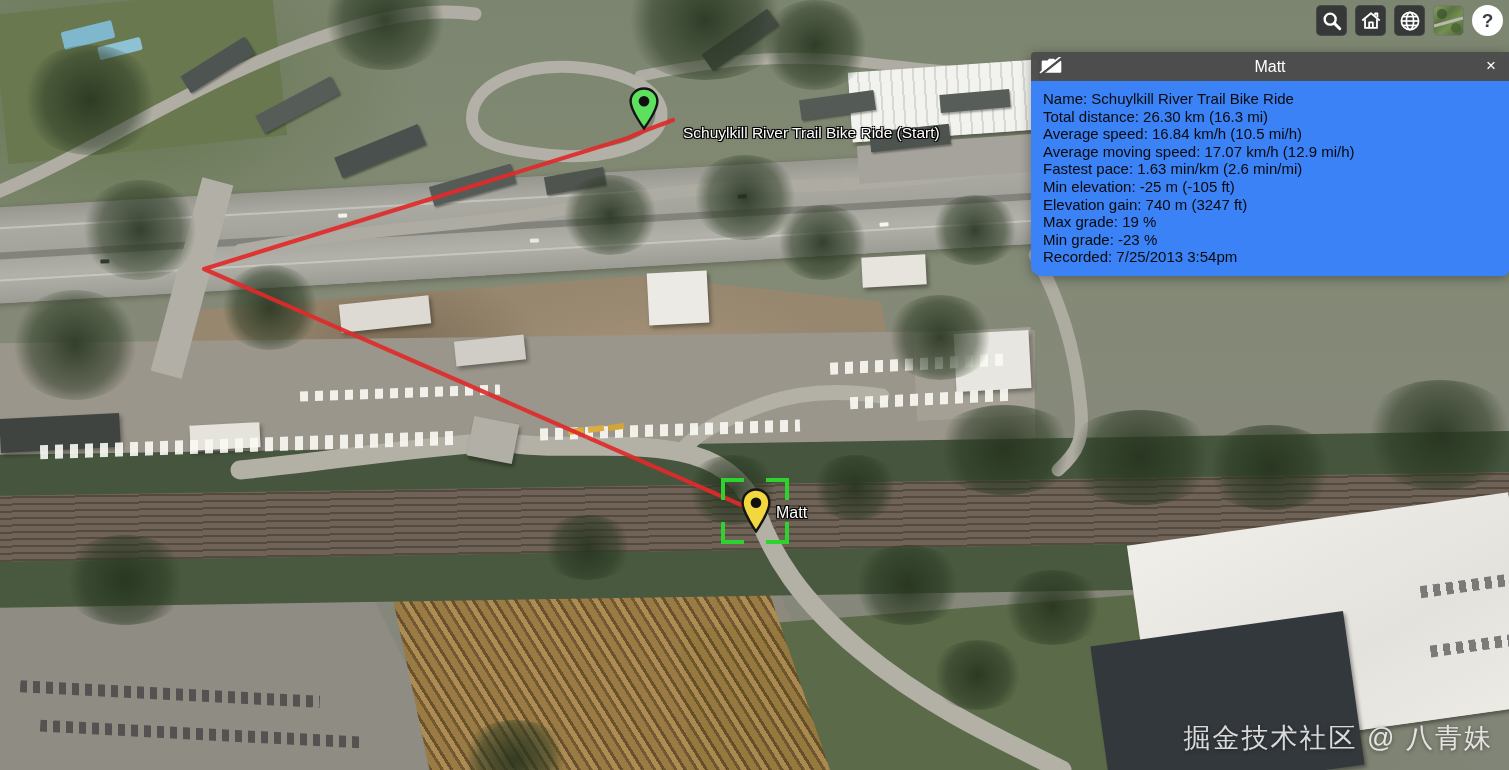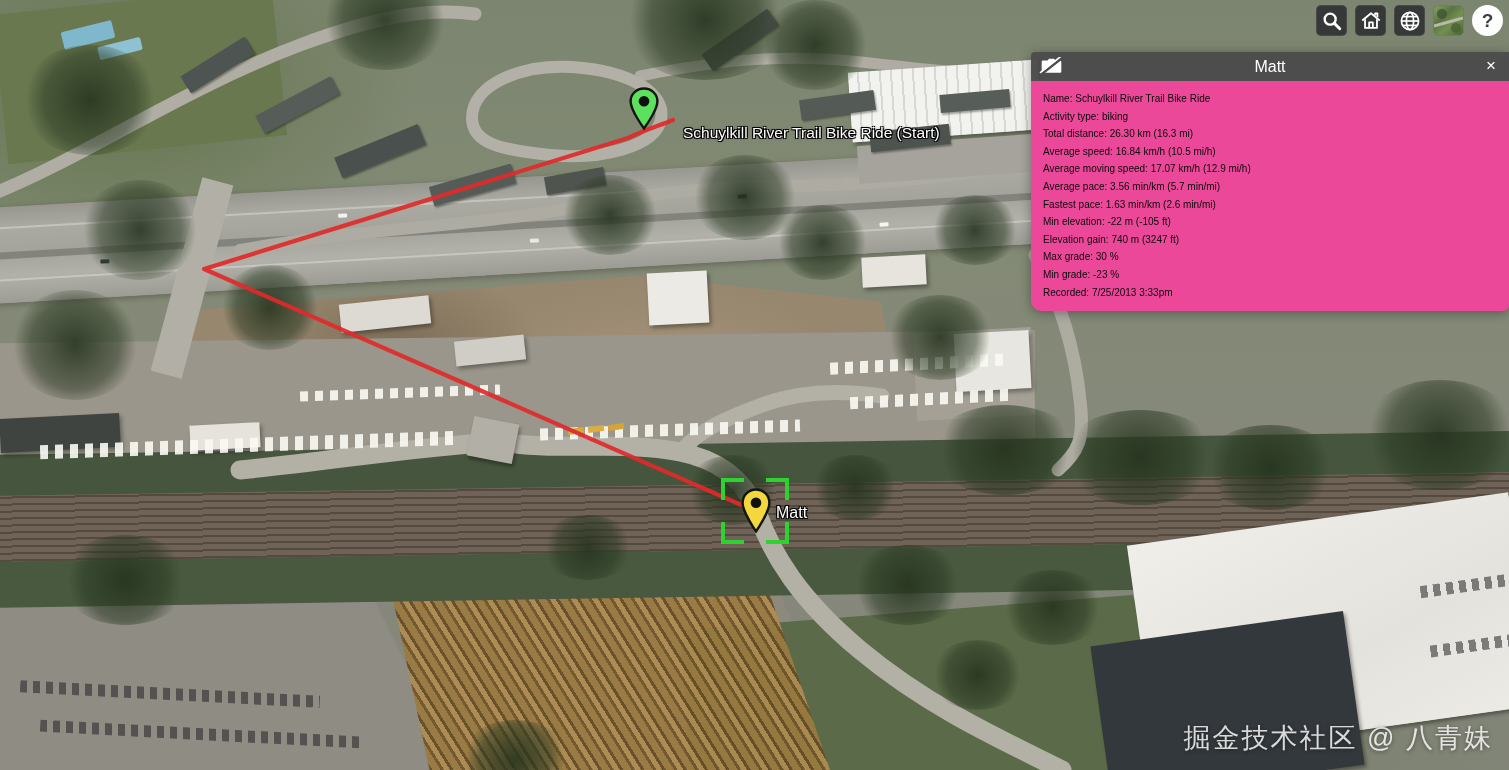--- a/index.html
+++ b/index.html
@@ -51,22 +51,22 @@
     font-size:19px;font-weight:bold;font-family:"Liberation Sans",sans-serif;}
   
   .infobox{position:absolute;top:52px;right:0;width:478px;z-index:30;
     filter:drop-shadow(0 2px 6px rgba(0,0,0,.35));}
   .infobox-header{height:29px;background:rgba(76,76,76,.96);border-radius:4px 0 0 0;
     display:flex;align-items:center;position:relative;}
   .infobox-title{flex:1;text-align:center;color:#fff;font-size:16px;}
   .cam-btn{position:absolute;left:8px;top:5px;width:24px;height:19px;background:none;border:none;padding:0;cursor:pointer;}
   .close-btn{position:absolute;right:9px;top:3px;background:none;border:none;color:#fff;
     font-size:17px;line-height:22px;cursor:pointer;padding:0 4px;}
-  .infobox-body{background:#ec4899;border-radius:0 0 6px 10px;padding:9px 12px 10px 12px;
-    color:#0a0a0a;font-size:10px;line-height:17.6px;}
+  .infobox-body{background:#3b82f6;border-radius:0 0 6px 10px;padding:9px 12px 10px 12px;
+    color:#0a0a0a;font-size:15px;line-height:17.6px;}
   .statline{white-space:nowrap;}
 </style>
 </head>
 <body>
 
 <div class="viewport">
 
   <div class="map">
 
     <div class="patch" style="left:0;top:0;width:280px;height:150px;background:#69784f;transform:rotate(-6deg);"></div>
@@ -247,27 +247,25 @@
           <path d="M8.5 3.5 L10 1.8 H15 L16.5 3.5 H21 C21.8 3.5 22.3 4 22.3 4.8 V14.5 C22.3 15.3 21.8 15.8 21 15.8 H4 C3.2 15.8 2.7 15.3 2.7 14.5 V4.8 C2.7 4 3.2 3.5 4 3.5 Z" fill="#fff"></path>
           <line x1="2" y1="17.5" x2="23" y2="1" stroke="#4c4c4c" stroke-width="2.6"></line>
           <line x1="1" y1="15.8" x2="22" y2="-0.7" stroke="#fff" stroke-width="1.6"></line>
         </svg>
       </button>
       <div class="infobox-title">Matt</div>
       <button class="close-btn">×</button>
     </div>
     <div class="infobox-body">
       <div class="statline">Name: Schuylkill River Trail Bike Ride</div>
-      <div class="statline">Activity type: biking</div>
       <div class="statline">Total distance: 26.30 km (16.3 mi)</div>
       <div class="statline">Average speed: 16.84 km/h (10.5 mi/h)</div>
       <div class="statline">Average moving speed: 17.07 km/h (12.9 mi/h)</div>
-      <div class="statline">Average pace: 3.56 min/km (5.7 min/mi)</div>
       <div class="statline">Fastest pace: 1.63 min/km (2.6 min/mi)</div>
-      <div class="statline">Min elevation: -22 m (-105 ft)</div>
+      <div class="statline">Min elevation: -25 m (-105 ft)</div>
       <div class="statline">Elevation gain: 740 m (3247 ft)</div>
-      <div class="statline">Max grade: 30 %</div>
+      <div class="statline">Max grade: 19 %</div>
       <div class="statline">Min grade: -23 %</div>
-      <div class="statline">Recorded: 7/25/2013 3:33pm</div>
+      <div class="statline">Recorded: 7/25/2013 3:54pm</div>
     </div>
   </div>
 
 </div>
 
 </body></html>

